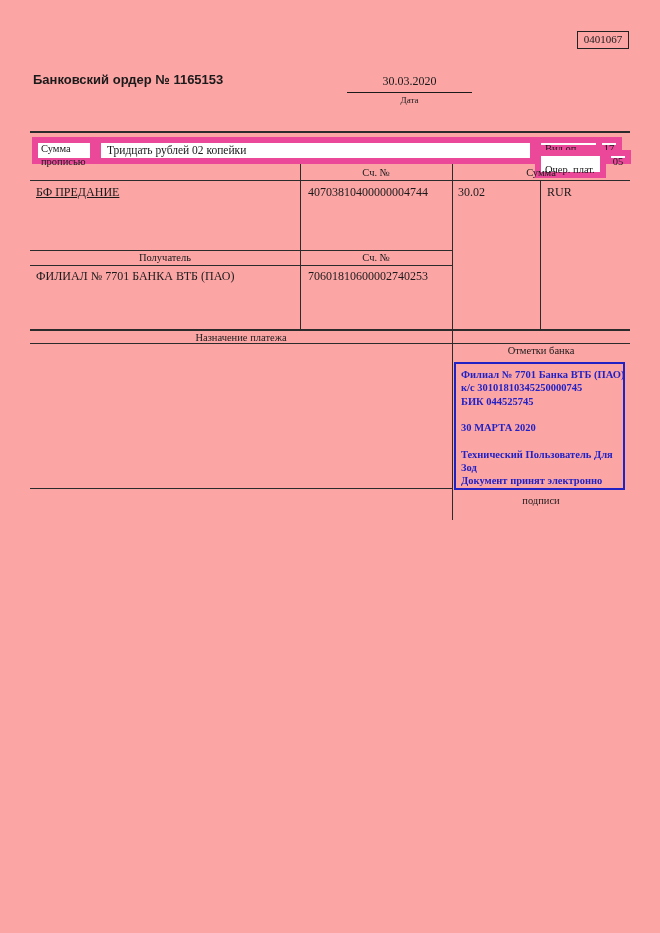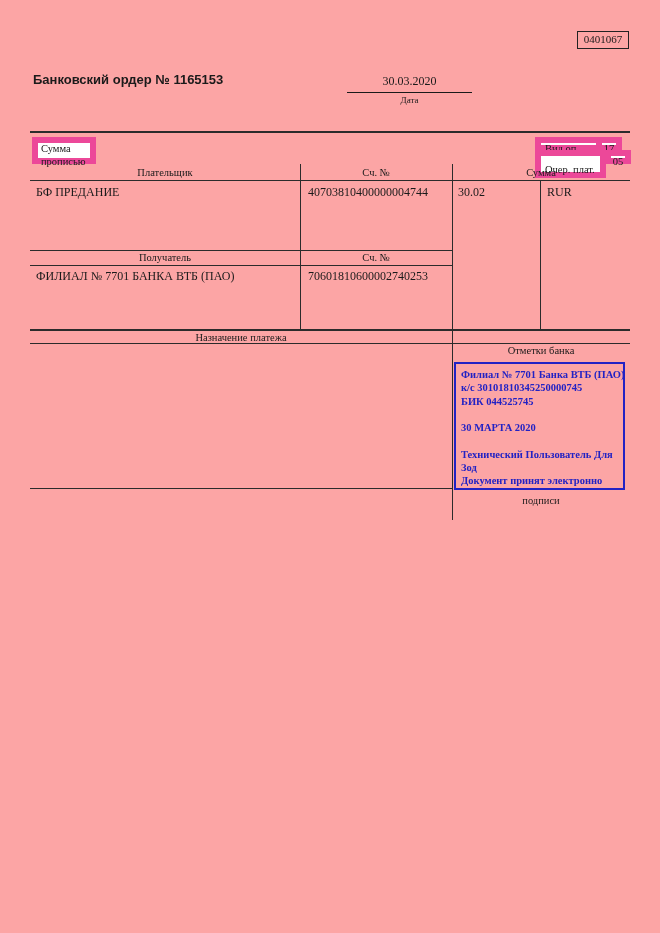--- a/index.html
+++ b/index.html
@@ -47,21 +47,21 @@
   .hdr-payer{left:30px;top:167px;width:270px;}
   .hdr-acc1{left:300px;top:167px;width:152px;}
   .hdr-sum{left:452px;top:167px;width:178px;}
   .line-below-hdr{left:30px;top:180px;width:600px;}
 
   .v-payer-acc{left:300px;top:164px;height:166px;}
   .v-sum-col{left:452px;top:164px;height:356px;}
   .v-cur-col{left:540px;top:181px;height:149px;}
 
   .val{font-size:12px;}
-  .payer-name{left:36px;top:185px;}
+  .payer-name{left:36px;top:185px;text-decoration:underline;}
   .payer-account{left:308px;top:185px;}
   .payer-amount{left:458px;top:185px;}
   .payer-currency{left:547px;top:185px;}
 
   .line-above-payee{left:30px;top:250px;width:422px;}
   .hdr-payee{left:30px;top:252px;width:270px;}
   .hdr-acc2{left:300px;top:252px;width:152px;}
   .line-below-payee-hdr{left:30px;top:265px;width:422px;}
   .payee-name{left:36px;top:269px;}
   .payee-account{left:308px;top:269px;}
@@ -93,26 +93,26 @@
   </div>
 
   <div class="abs doc-title">Банковский ордер № 1165153</div>
 
   <div class="abs date-value">30.03.2020</div>
   <div class="abs date-label">Дата</div>
 
   <div class="abs hline thick line-top"></div>
 
   <div class="abs cell cell-sum-label">Сумма прописью</div>
+  <div class="abs cell cell-sum-words">Тридцать рублей 02 копейки</div>
   <div class="abs cell cell-vid-label">Вид оп.</div>
   <div class="abs cell cell-vid-value">17</div>
   <div class="abs cell cell-ocher-label">Очер. плат.</div>
   <div class="abs cell cell-ocher-value">05</div>
 
-  <div class="abs hdr center hdr-payer">Плательщик</div>
   <div class="abs hdr center hdr-acc1">Сч. №</div>
   <div class="abs hdr center hdr-sum">Сумма</div>
   <div class="abs hline line-below-hdr"></div>
 
   <div class="abs vline v-payer-acc"></div>
   <div class="abs vline v-sum-col"></div>
   <div class="abs vline v-cur-col"></div>
 
   <div class="abs val payer-name">БФ ПРЕДАНИЕ</div>
   <div class="abs val payer-account">40703810400000004744</div>

